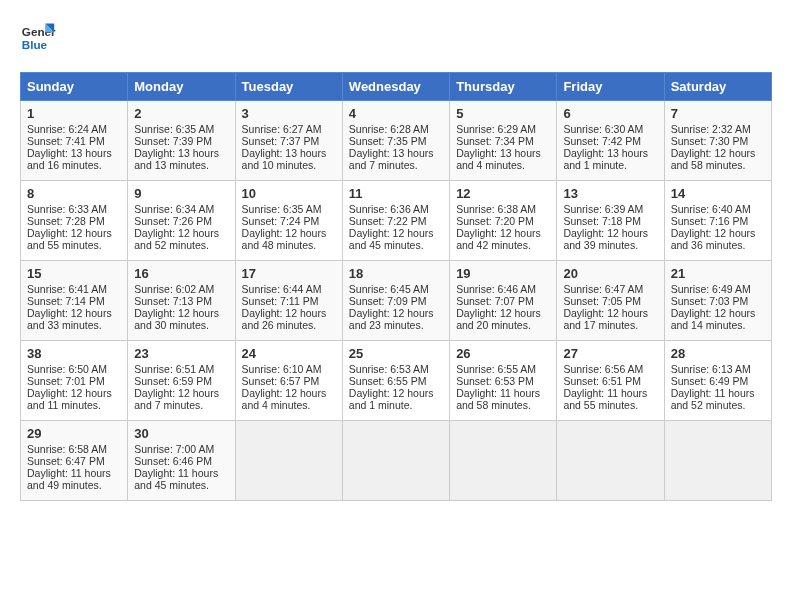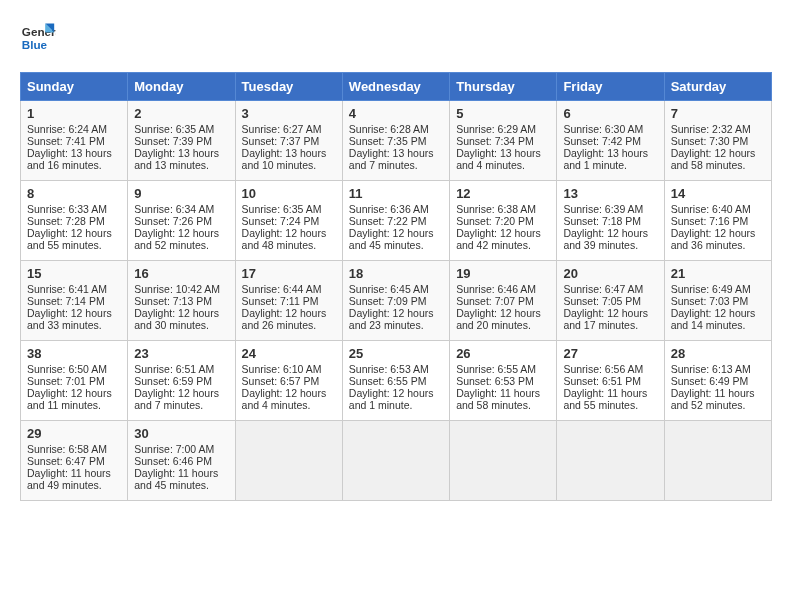--- a/index.html
+++ b/index.html
@@ -210,21 +210,21 @@
       <tr>
         <td>
           <span class="day-num">15</span>
           <div>Sunrise: 6:41 AM</div>
           <div>Sunset: 7:14 PM</div>
           <div>Daylight: 12 hours</div>
           <div>and 33 minutes.</div>
         </td>
         <td>
           <span class="day-num">16</span>
-          <div>Sunrise: 10:42 AM</div>
+          <div>Sunrise: 6:02 AM</div>
           <div>Sunset: 7:13 PM</div>
           <div>Daylight: 12 hours</div>
           <div>and 30 minutes.</div>
         </td>
         <td>
           <span class="day-num">17</span>
           <div>Sunrise: 6:44 AM</div>
           <div>Sunset: 7:11 PM</div>
           <div>Daylight: 12 hours</div>
           <div>and 26 minutes.</div>

